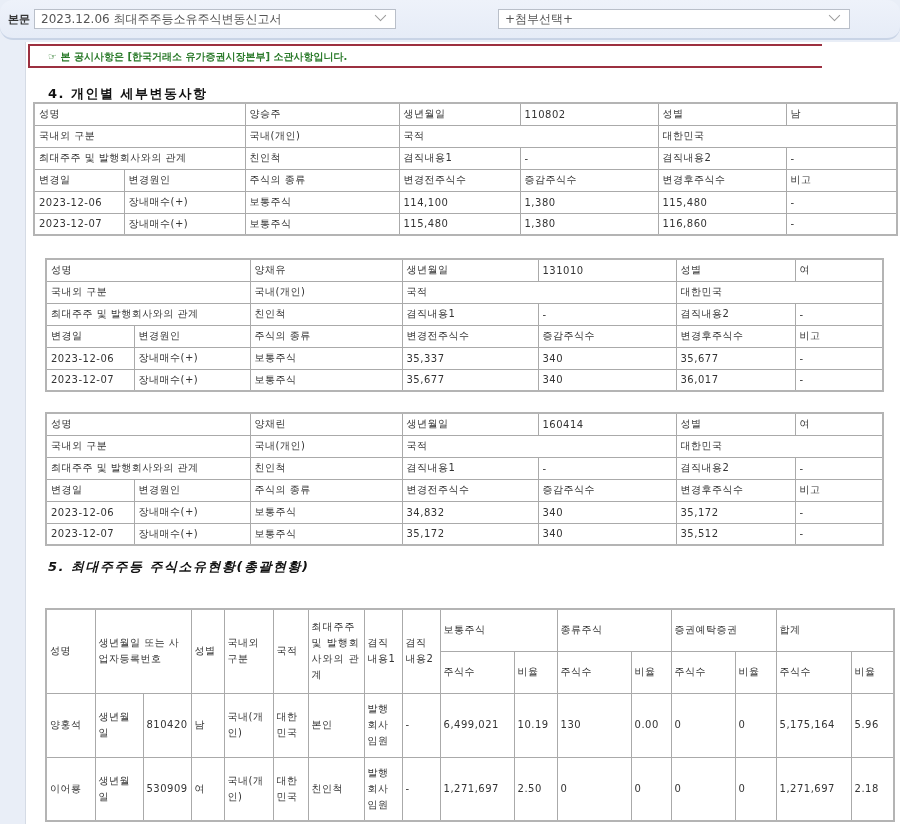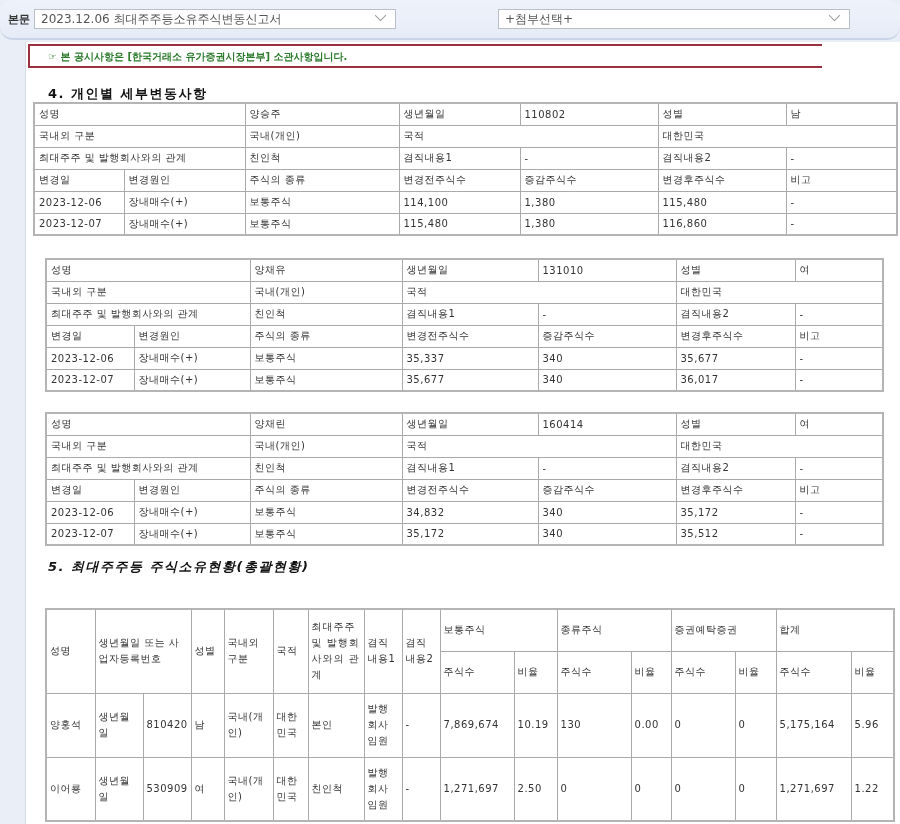--- a/index.html
+++ b/index.html
@@ -320,21 +320,21 @@
     <tr>
       <td style="height:64px;">양홍석</td>
       <td>생년월일</td>
       <td>810420</td>
       <td>남</td>
       <td>국내(개인)</td>
       <td>대한민국</td>
       <td>본인</td>
       <td>발행회사임원</td>
       <td>-</td>
-      <td>7,869,674</td>
+      <td>6,499,021</td>
       <td>10.19</td>
       <td>130</td>
       <td>0.00</td>
       <td>0</td>
       <td>0</td>
       <td>5,175,164</td>
       <td>5.96</td>
     </tr>
     <tr>
       <td style="height:64px;">이어룡</td>
@@ -346,17 +346,17 @@
       <td>친인척</td>
       <td>발행회사임원</td>
       <td>-</td>
       <td>1,271,697</td>
       <td>2.50</td>
       <td>0</td>
       <td>0</td>
       <td>0</td>
       <td>0</td>
       <td>1,271,697</td>
-      <td>1.22</td>
+      <td>2.18</td>
     </tr>
   </tbody>
     </table>
 </div>
 
 </body></html>

